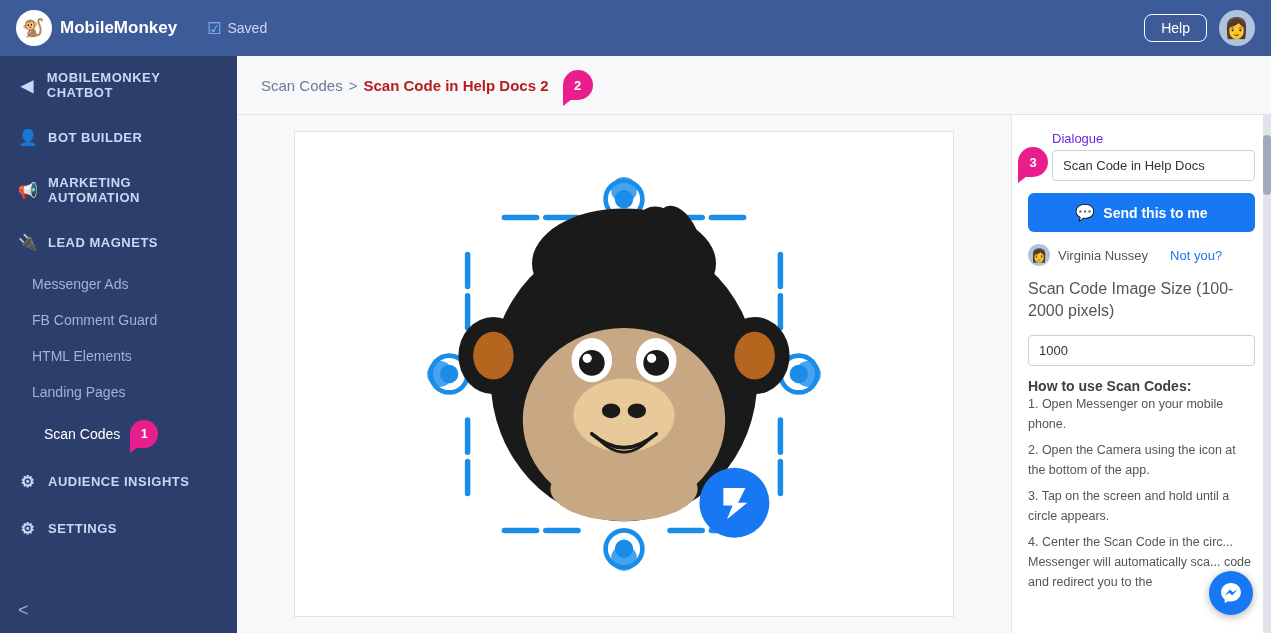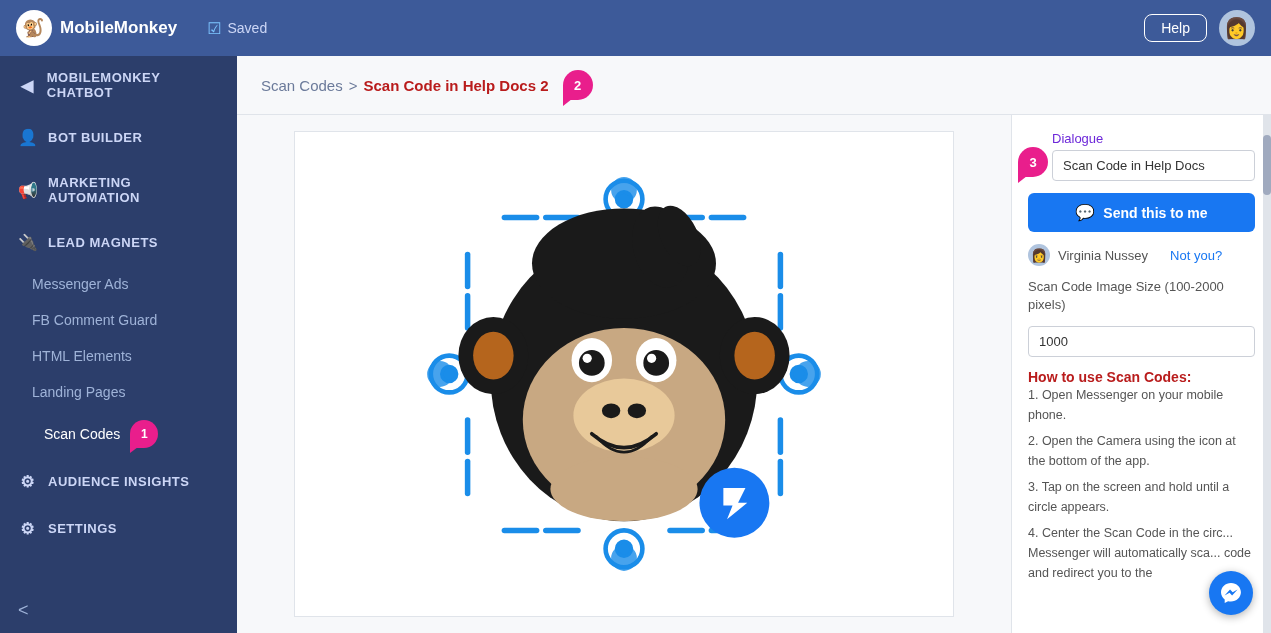--- a/index.html
+++ b/index.html
@@ -328,27 +328,27 @@
       font-size: 13px;
       overflow: hidden;
     }
     .not-you-link {
       color: #1877f2;
       cursor: pointer;
       font-size: 13px;
       margin-left: 14px;
     }
     .size-label {
-      font-size: 13px;
+      font-size: 16px;
       color: #555;
       line-height: 1.4;
     }
     .instructions-title {
       font-size: 14px;
-      color: #b91c1c;
+      color: #404040;
       font-weight: 600;
     }
     .instructions-list {
       font-size: 12.5px;
       color: #555;
       line-height: 1.6;
     }
     .instructions-list p {
       margin-bottom: 6px;
     }

